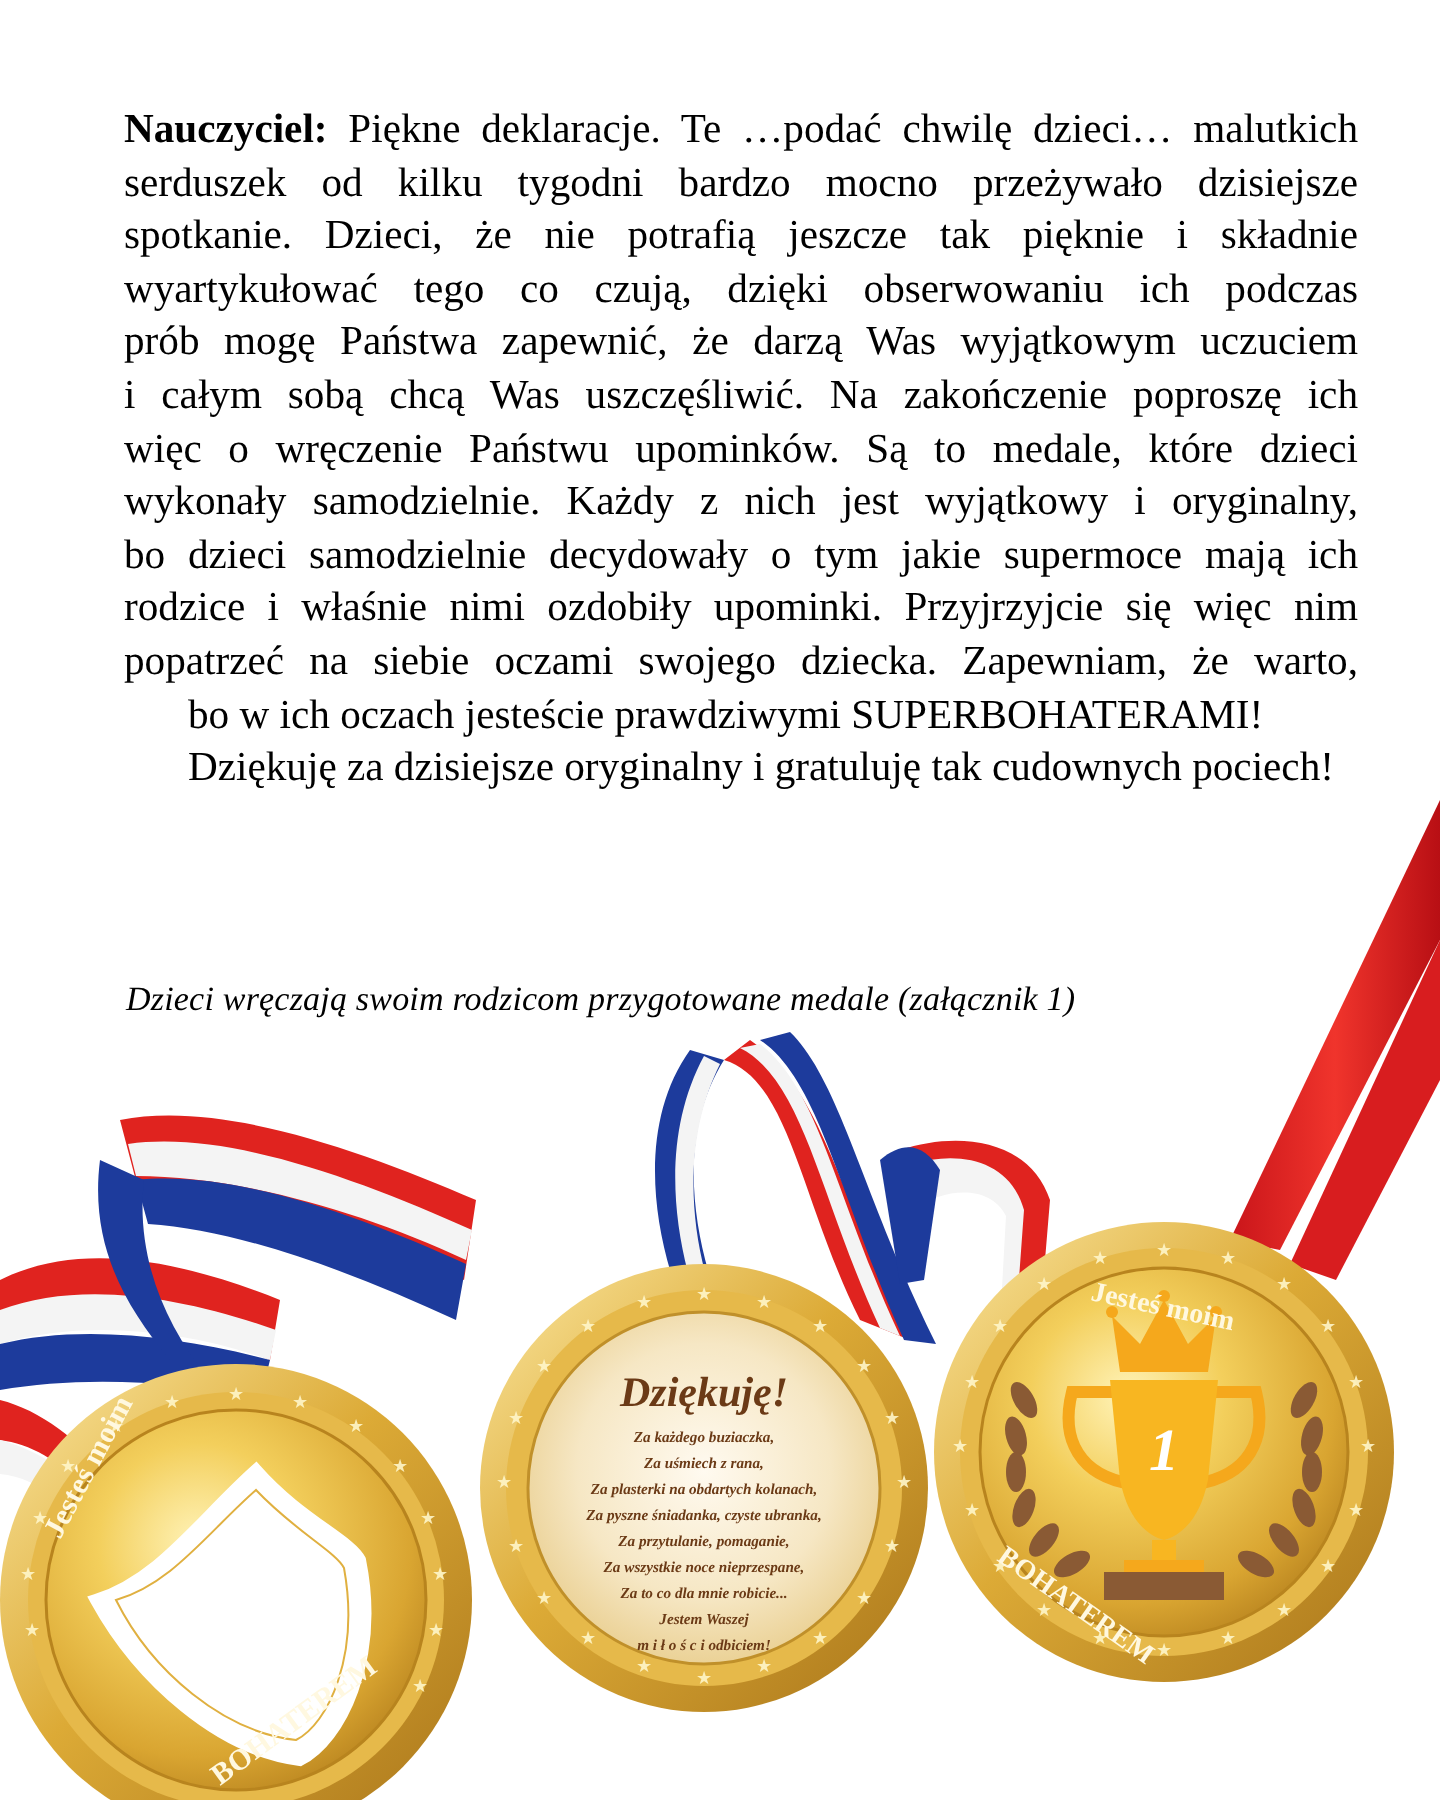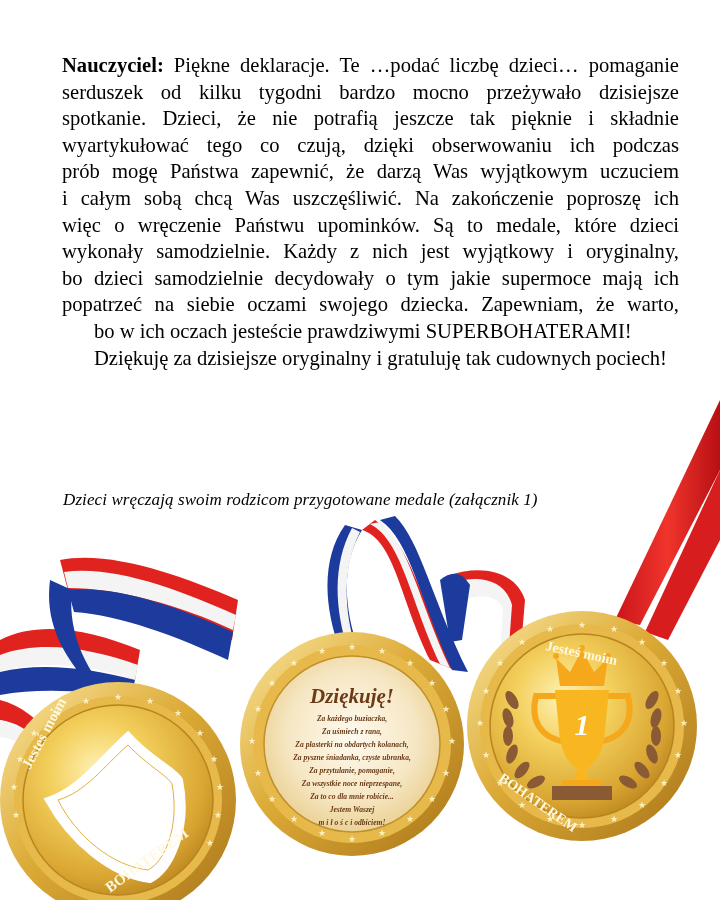--- a/index.html
+++ b/index.html
@@ -13,29 +13,30 @@
   .art { position: absolute; left: 0; top: 0; width: 720px; height: 900px; pointer-events: none; }
   .art svg { position: absolute; left: 0; top: 0; }
   .medal-text { font-family: "Liberation Serif", serif; }
 </style>
 </head>
 <body>
 
 <div class="page">
 
   <div class="text-block">
-    <span class="line"><span class="speaker">Nauczyciel:</span><span> Piękne deklaracje. Te …podać liczbę dzieci… pomaganie</span></span>
+    <span class="line"><span class="speaker">Nauczyciel:</span><span> Piękne deklaracje. Te …podać chwilę dzieci… malutkich</span></span>
     <span class="line">serduszek od kilku tygodni bardzo mocno przeżywało dzisiejsze</span>
     <span class="line">spotkanie. Dzieci, że nie potrafią jeszcze tak pięknie i składnie</span>
     <span class="line">wyartykułować tego co czują, dzięki obserwowaniu ich podczas</span>
     <span class="line">prób mogę Państwa zapewnić, że darzą Was wyjątkowym uczuciem</span>
     <span class="line">i całym sobą chcą Was uszczęśliwić. Na zakończenie poproszę ich</span>
     <span class="line">więc o wręczenie Państwu upominków. Są to medale, które dzieci</span>
     <span class="line">wykonały samodzielnie. Każdy z nich jest wyjątkowy i oryginalny,</span>
     <span class="line">bo dzieci samodzielnie decydowały o tym jakie supermoce mają ich</span>
+    <span class="line">rodzice i właśnie nimi ozdobiły upominki. Przyjrzyjcie się więc nim</span>
     <span class="line">popatrzeć na siebie oczami swojego dziecka. Zapewniam, że warto,</span>
     <span class="line last">bo w ich oczach jesteście prawdziwymi SUPERBOHATERAMI!</span>
     <span class="line last">Dziękuję za dzisiejsze oryginalny i gratuluję tak cudownych pociech!</span>
   </div>
 
   <div class="caption">Dzieci wręczają swoim rodzicom przygotowane medale (załącznik 1)</div>
 
   <div class="art">
     <svg width="720" height="900" viewBox="0 0 720 900" xmlns="http://www.w3.org/2000/svg">
       <defs>

